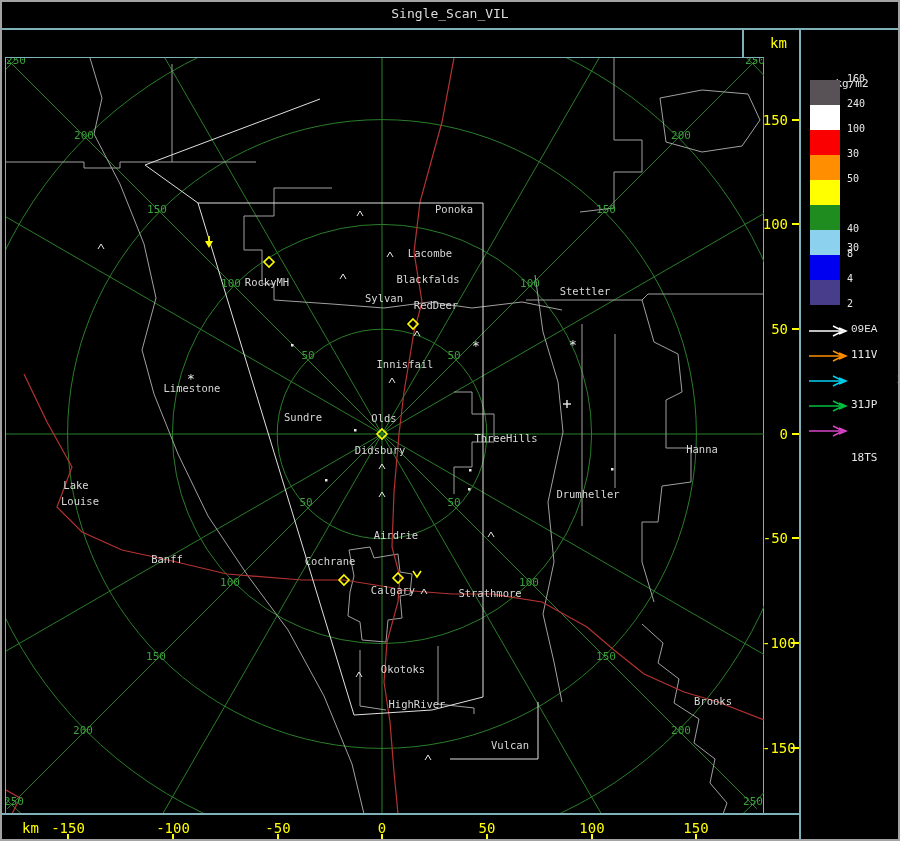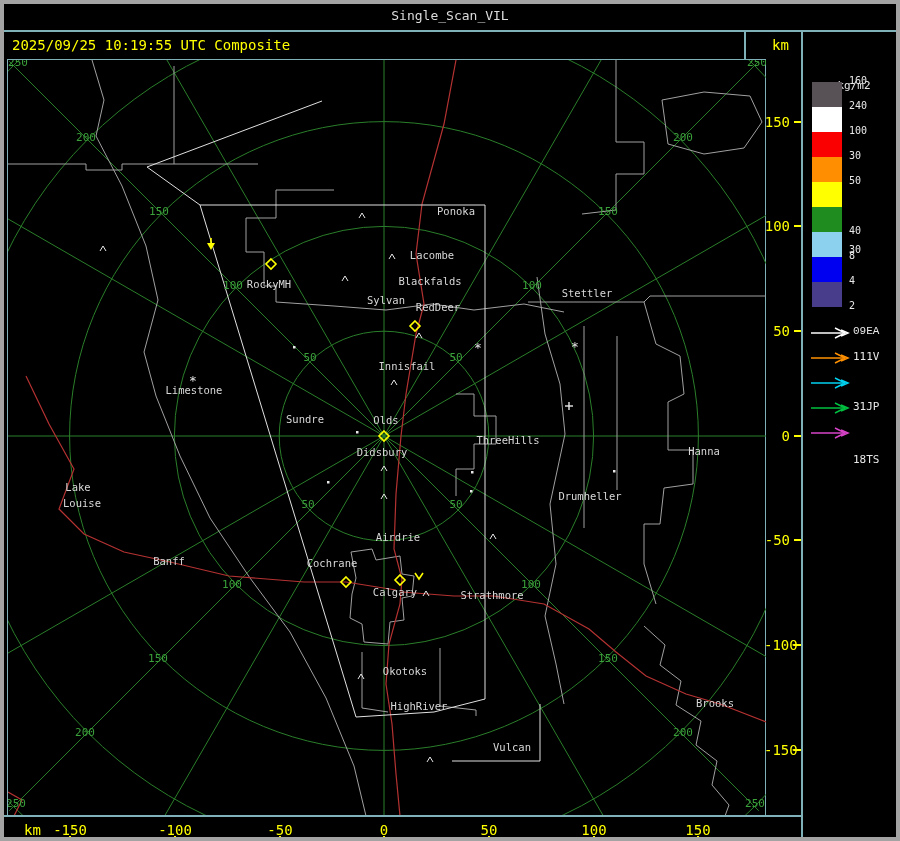--- a/index.html
+++ b/index.html
@@ -1,17 +1,17 @@
 <!DOCTYPE html>
 <html><head>
 <meta charset="utf-8">
 <style>
   html,body{margin:0;padding:0;background:#000;}
   .screen{position:relative;width:900px;height:841px;background:#000;overflow:hidden;
-          font-family:"DejaVu Sans Mono",monospace;box-sizing:border-box;border:4px solid #a3a3a3;}
+          font-family:"DejaVu Sans Mono",monospace;box-sizing:border-box;border:2px solid #a3a3a3;}
   .hline{position:absolute;background:#7fb2b8;height:2px;}
   .vline{position:absolute;background:#7fb2b8;width:2px;}
   .title-bar{position:absolute;left:0;top:4px;width:100%;text-align:center;color:#dcdcdc;font-size:13px;}
   .timestamp{position:absolute;left:8px;top:33px;color:#ffff00;font-size:14px;white-space:pre;}
   .km-top{position:absolute;left:768px;top:33px;color:#ffff00;font-size:14px;}
   .map-rect{position:absolute;left:3px;top:55px;width:759px;height:757px;border:1px solid #7fb2b8;box-sizing:border-box;}
   #map{position:absolute;left:4px;top:56px;}
   .rt-label{position:absolute;left:760px;width:26px;text-align:right;color:#ffff00;font-size:14px;}
   .rt-tick{position:absolute;left:790px;width:7px;height:2px;background:#ffff00;}
   .bt-label{position:absolute;width:64px;text-align:center;color:#ffff00;font-size:14px;top:818px;}
@@ -27,21 +27,20 @@
 </head>
 <body>
 
 <div class="screen">
 
   <div class="title-bar">
     <span>Single_Scan_VIL</span>
   </div>
   <div class="hline" style="left:0;top:26px;width:900px;"></div>
 
-  <div class="timestamp">2025/09/25 10:19:55 UTC Composite</div>
   <div class="vline" style="left:740px;top:28px;height:27px;"></div>
   <div class="km-top">km</div>
 
   <div class="map-rect"></div>
   <svg id="map" width="758" height="755" viewBox="4 56 758 755">
       <circle cx="380" cy="432" r="104.80000000000001" fill="none" stroke="#2a7e2a" stroke-width="1"></circle>
       <circle cx="380" cy="432" r="209.60000000000002" fill="none" stroke="#2a7e2a" stroke-width="1"></circle>
       <circle cx="380" cy="432" r="314.40000000000003" fill="none" stroke="#2a7e2a" stroke-width="1"></circle>
       <circle cx="380" cy="432" r="419.20000000000005" fill="none" stroke="#2a7e2a" stroke-width="1"></circle>
       <circle cx="380" cy="432" r="524" fill="none" stroke="#2a7e2a" stroke-width="1"></circle>

